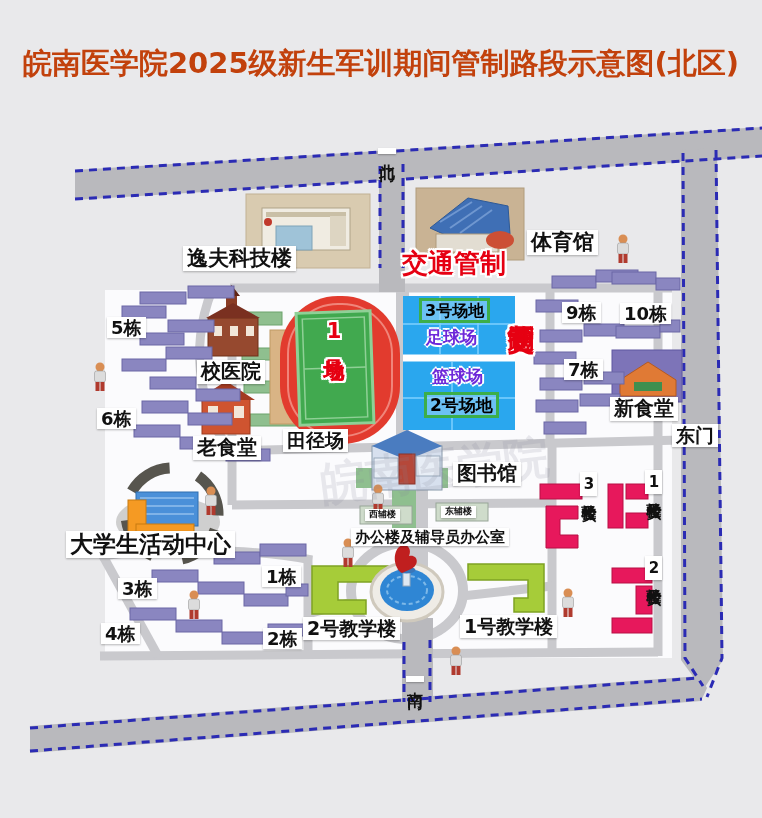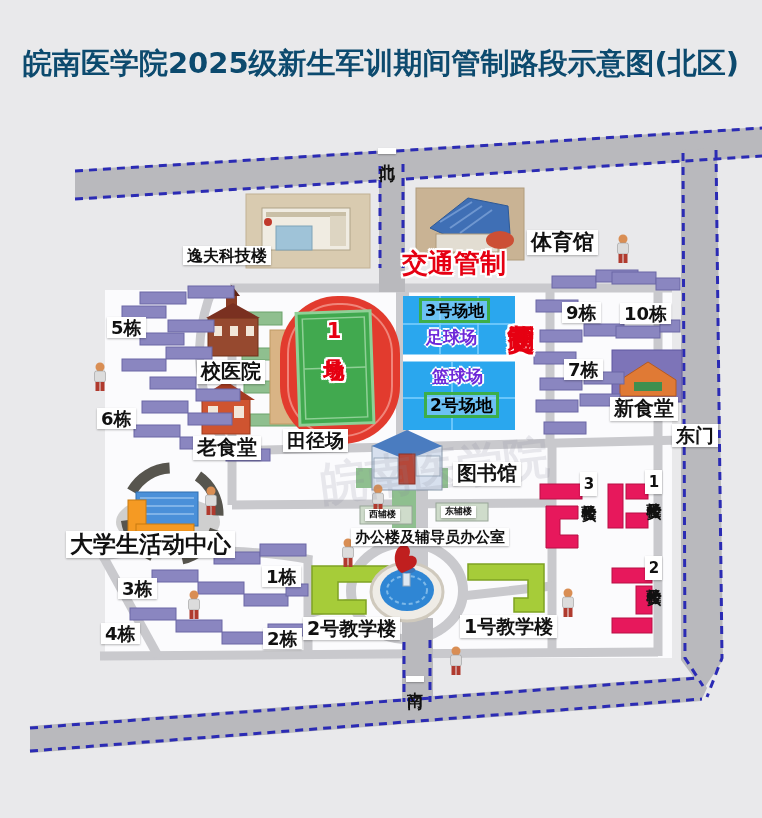--- a/index.html
+++ b/index.html
@@ -3,21 +3,21 @@
 <meta charset="utf-8">
 <style>
   html,body{margin:0;padding:0;}
   #stage{
     position:relative;width:762px;height:818px;overflow:hidden;
     background:#e9e9eb;font-family:"DejaVu Sans",sans-serif;
   }
   #map-svg{position:absolute;left:0;top:0;z-index:1;}
   .map-title{
     position:absolute;top:44px;left:0;width:762px;text-align:center;
-    font-size:29px;font-weight:900;color:#0c4a6e;z-index:6;white-space:nowrap;
+    font-size:29px;font-weight:900;color:#c2410c;z-index:6;white-space:nowrap;
   }
   .watermark{
     position:absolute;z-index:2;font-size:46px;font-weight:900;
     color:rgba(130,130,150,0.16);transform:rotate(-7deg);white-space:nowrap;
   }
   .lbl{
     position:absolute;z-index:5;background:#ffffff;color:#111;
     font-weight:900;line-height:1.08;padding:1px 4px;white-space:nowrap;
     box-shadow:0 1px 2px rgba(0,0,0,0.28);font-size:17px;
   }
@@ -302,21 +302,21 @@
           <circle cx="8" cy="5" r="4.5" fill="#d98e54"></circle>
           <rect x="2.5" y="9" width="11" height="11" rx="2" fill="#dcdcdc" stroke="#9a9a9a" stroke-width="0.6"></rect>
           <rect x="3.5" y="20" width="4" height="9" fill="#b03a2e"></rect>
           <rect x="8.5" y="20" width="4" height="9" fill="#b03a2e"></rect>
         </g>
     </g>
   </svg>
 
   <div class="watermark" style="left:320px;top:440px;">皖南医学院</div>
 
-  <div class="lbl" style="left:183px;top:246px;font-size:16px;">逸夫科技楼</div>
+  <div class="lbl" style="left:183px;top:246px;font-size:21px;">逸夫科技楼</div>
   <div class="lbl" style="left:527px;top:230px;font-size:21px;">体育馆</div>
   <div class="lbl redout" style="left:398px;top:248px;font-size:26px;">交通管制</div>
   <div class="lbl redout v" style="left:507px;top:300px;font-size:27px;">交通管制</div>
 
   <div class="lbl" style="left:283px;top:429px;font-size:19px;">田径场</div>
   <div class="lbl redout v" style="left:322px;top:316px;font-size:21px;">1号场地</div>
   <div class="lbl greenbox" style="left:419px;top:298px;font-size:16px;">3号场地</div>
   <div class="lbl outb" style="left:422px;top:327px;font-size:17px;">足球场</div>
   <div class="lbl outb" style="left:428px;top:366px;font-size:17px;">篮球场</div>
   <div class="lbl greenbox" style="left:424px;top:392px;font-size:17px;">2号场地</div>

